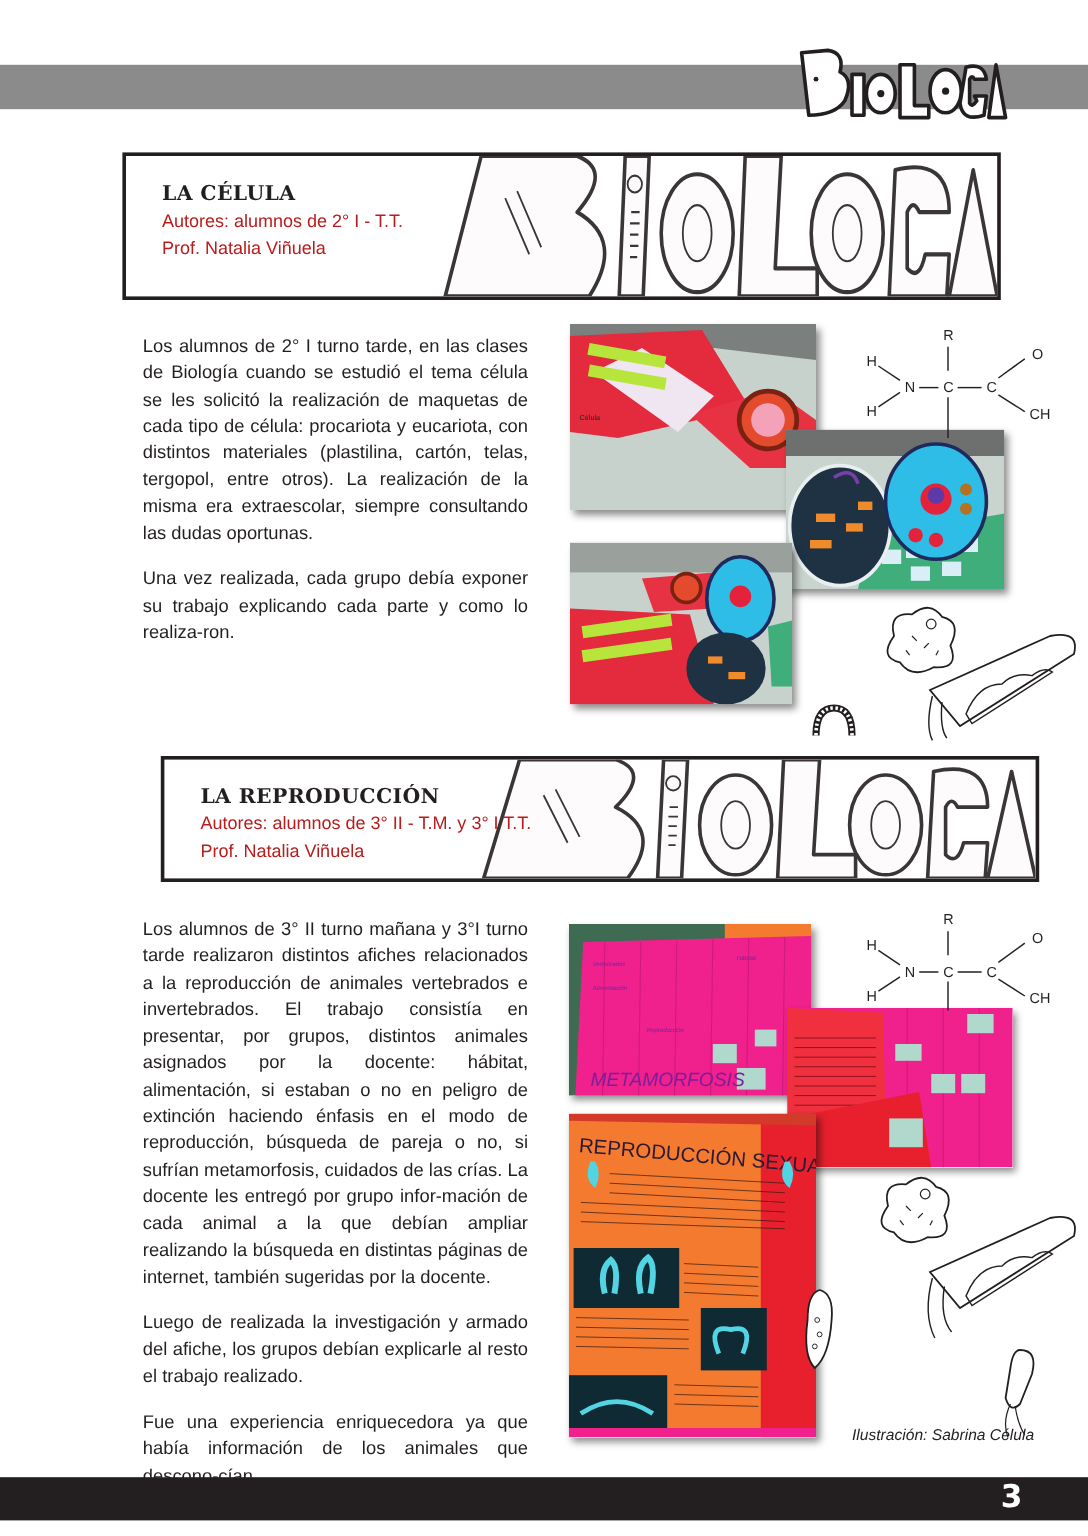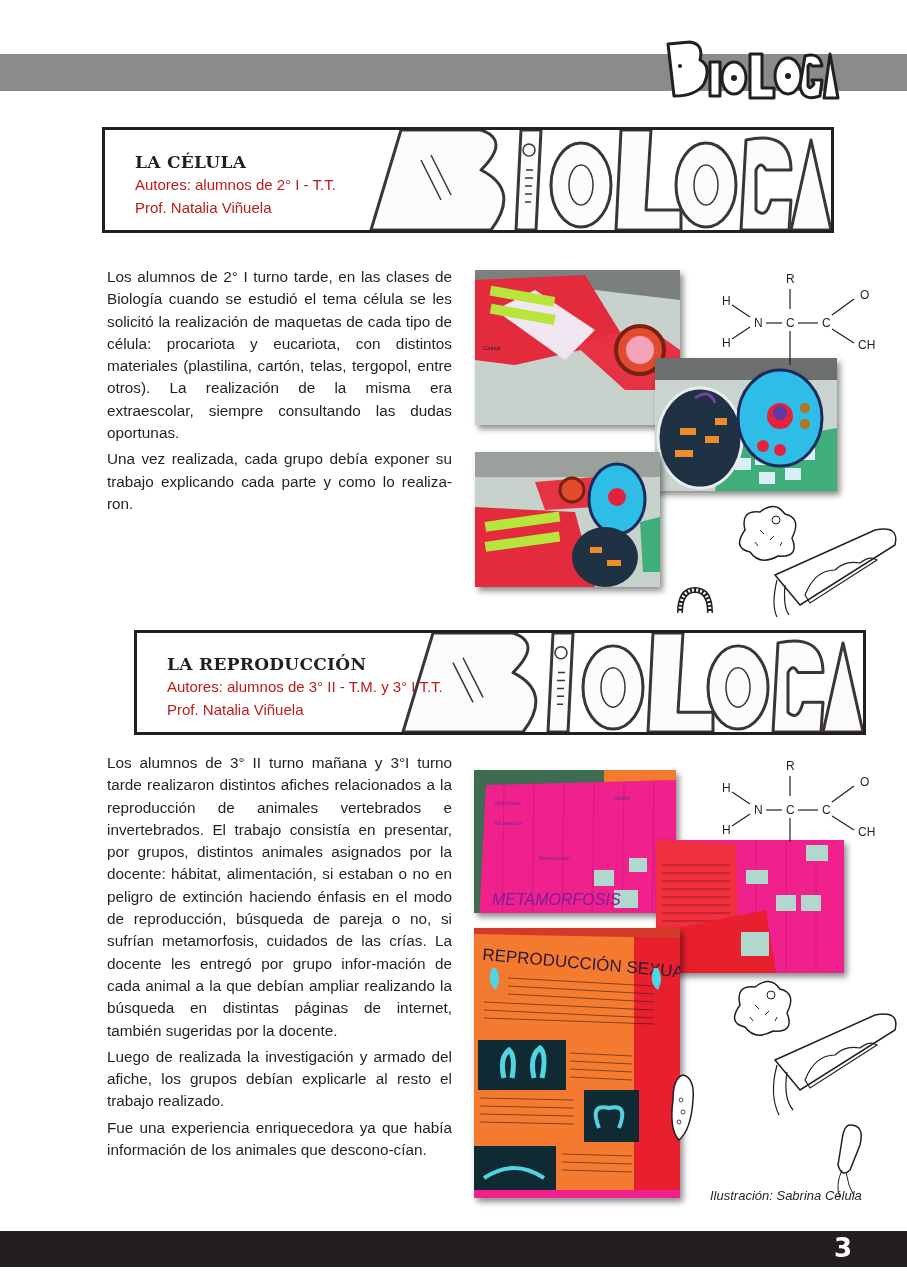--- a/index.html
+++ b/index.html
@@ -8,21 +8,21 @@
 
   .top-bar { position: absolute; left: 0; top: 54px; width: 907px; height: 37px; background: #8c8b8c; }
   .logo-badge { position: absolute; left: 660px; top: 36px; width: 180px; height: 70px; }
 
   .header-box { position: absolute; left: 102px; width: 732px; border: 3px solid #231f20; background: #fff; overflow: hidden; }
   .header-box .art { position: absolute; right: 0; top: 0; height: 100%; width: 470px; }
   .header-box .title { position: absolute; left: 30px; font-family: "DejaVu Serif", serif; font-weight: bold; font-size: 17px; letter-spacing: 0.3px; color: #231f20; }
   .header-box .line { position: absolute; left: 30px; font-size: 15px; color: #b91c1c; white-space: nowrap; }
 
   .body-text { position: absolute; left: 103px; width: 353px; font-size: 15.3px; line-height: 22.3px; text-align: justify; color: #231f20; }
-  .body-text p { margin: 4px; }
+  .body-text p { margin: 16px; }
 
   .photo { position: absolute; box-shadow: 3px 4px 6px rgba(0,0,0,0.45); overflow: hidden; }
 
   .illus { position: absolute; }
   .credit { position: absolute; left: 710px; top: 1188px; font-style: italic; font-size: 13px; color: #231f20; }
 
   .bottom-bar { position: absolute; left: 0; top: 1231px; width: 907px; height: 36px; background: #231f20; }
   .page-number { position: absolute; right: 55px; top: 2px; font-family: "DejaVu Sans", sans-serif; font-weight: bold; font-size: 26px; color: #ffffff; }
 </style>
 </head>
@@ -39,21 +39,21 @@
     <path d="M145 20 Q160 16 162 30 L152 30 Q150 26 148 30 L148 50 Q150 54 154 48 L152 44 L162 44 L160 60 Q142 66 140 50 Z"></path>
     <path d="M164 62 L170 18 L178 62 Z"></path>
   </g>
   <g fill="#231f20">
     <circle cx="20" cy="30" r="2"></circle>
       <circle cx="74" cy="42" r="3"></circle>
       <circle cx="128" cy="40" r="3"></circle>
   </g>
 </svg>
 
-<div class="header-box" style="top:127px;height:106px;">
+<div class="header-box" style="top:127px;height:123px;">
   <svg class="art" viewBox="0 0 470 100" preserveAspectRatio="none">
     <g stroke="#3a3637" stroke-width="3" fill="#fdfbfc" stroke-linejoin="round">
       <path d="M10 100 L40 0 L120 0 Q150 10 120 40 Q160 60 130 100 Z"></path>
       <path d="M160 0 L180 0 L175 100 L155 100 Z"></path>
       <ellipse cx="220" cy="55" rx="30" ry="42"></ellipse>
       <path d="M260 0 L290 0 L285 80 L320 80 L320 100 L255 100 Z"></path>
       <ellipse cx="345" cy="55" rx="30" ry="42"></ellipse>
       <path d="M385 10 Q430 0 430 40 L405 40 Q400 30 395 40 L395 80 Q405 90 410 70 L430 70 L428 100 L380 100 Z"></path>
       <path d="M430 100 L450 10 L470 100 Z"></path>
     </g>

